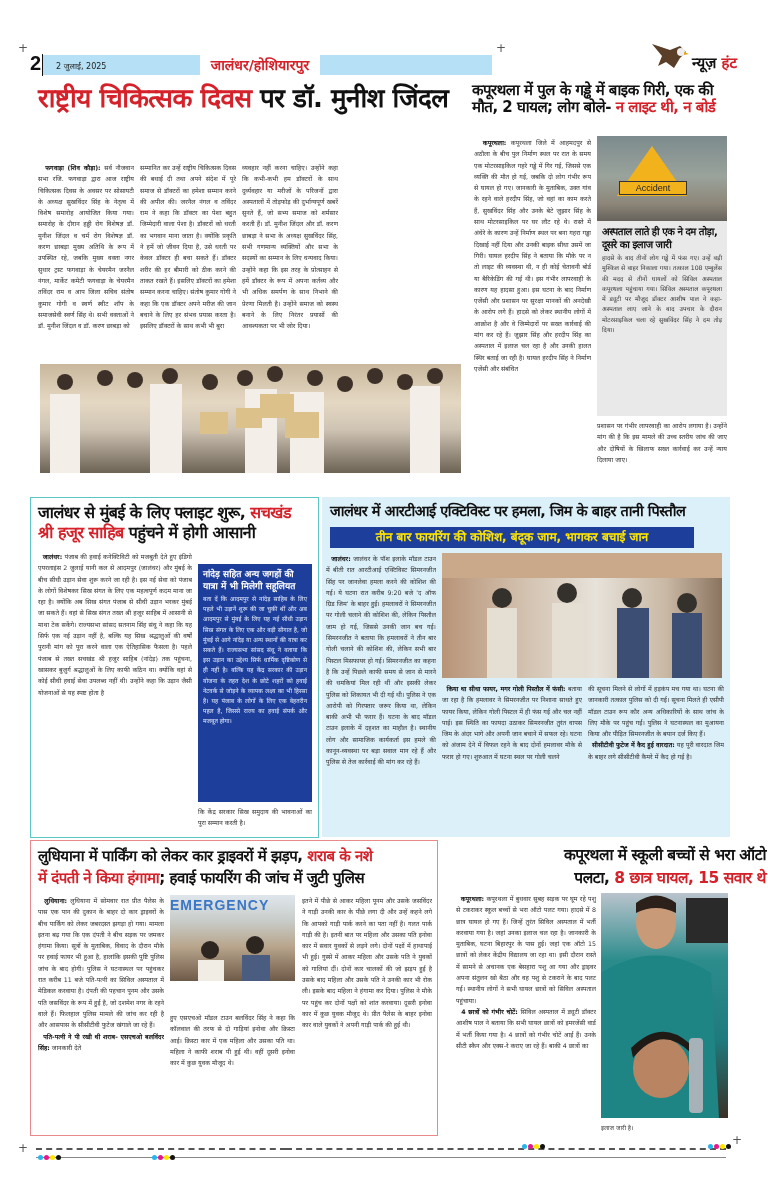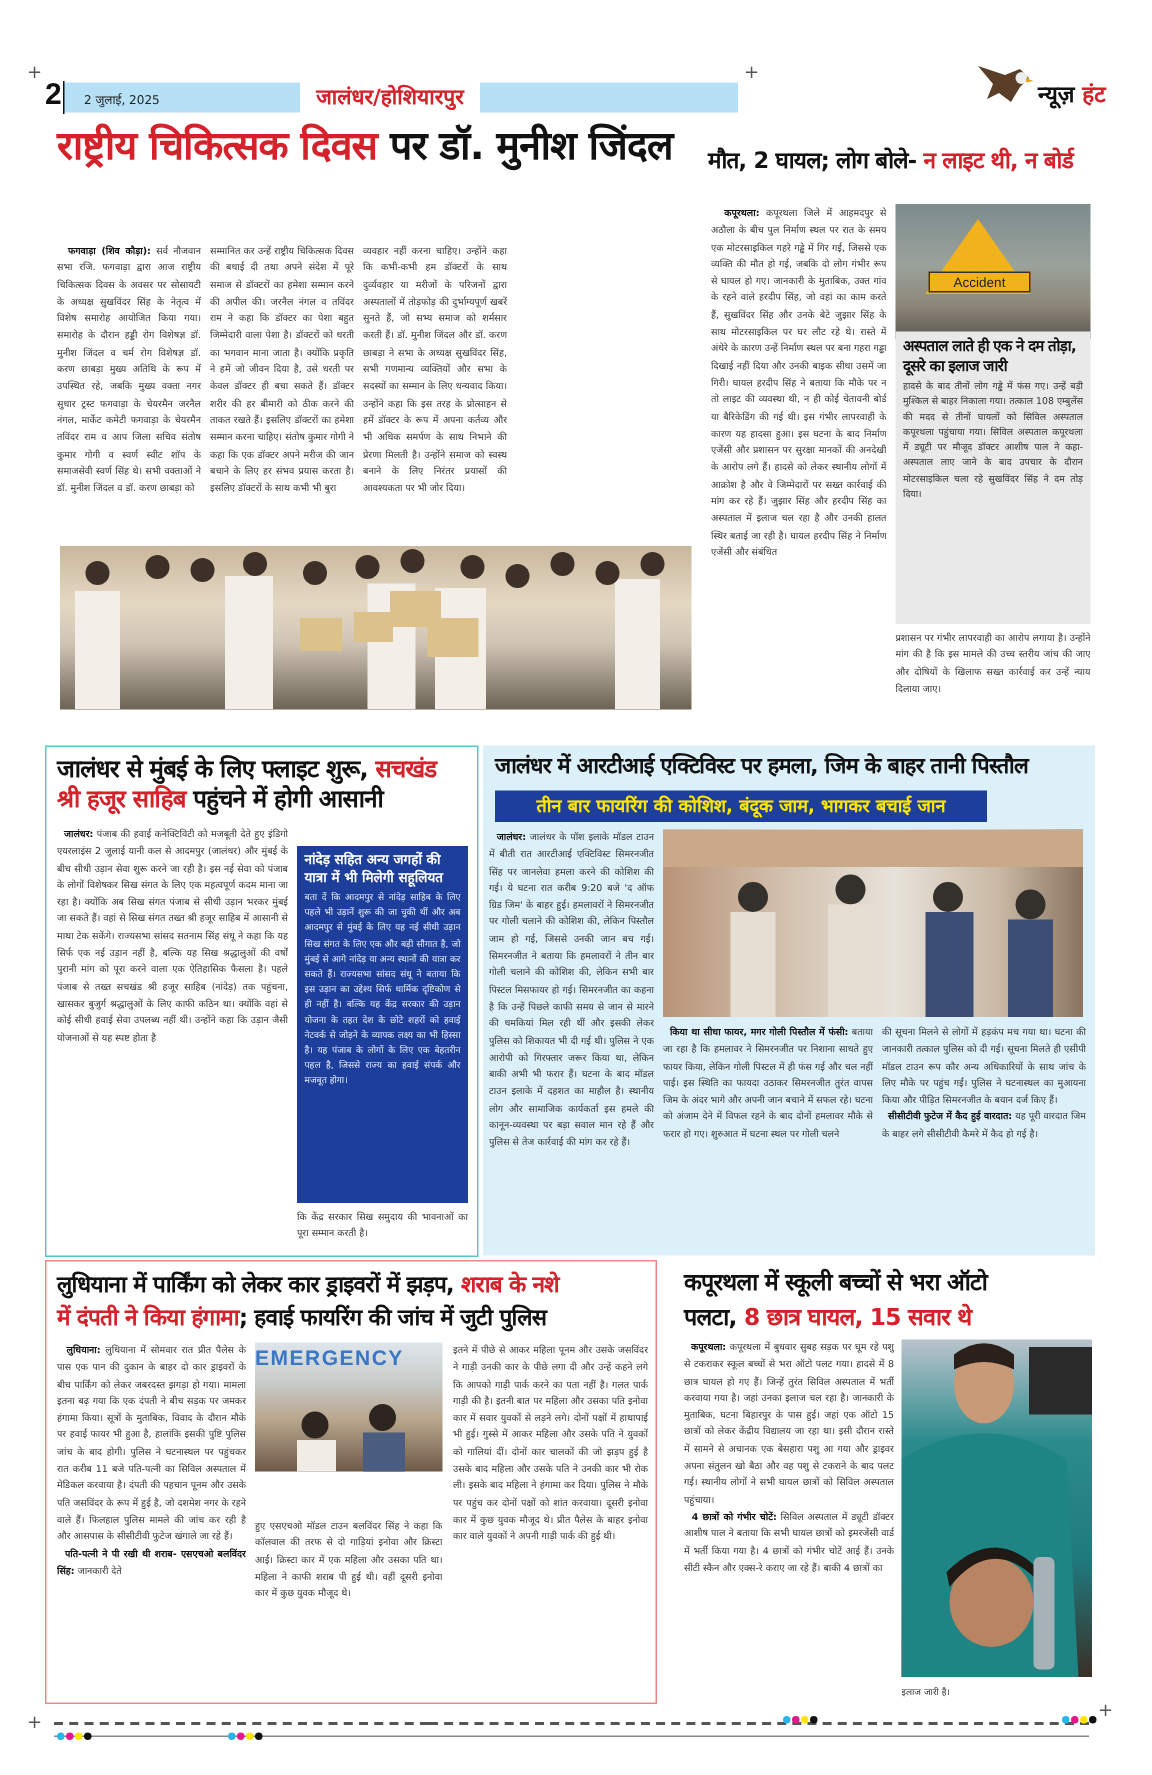--- a/index.html
+++ b/index.html
@@ -103,21 +103,21 @@
         <circle cx="275" cy="14" r="8"></circle>
         <circle cx="305" cy="20" r="8"></circle>
         <circle cx="335" cy="12" r="8"></circle>
         <circle cx="365" cy="18" r="8"></circle>
         <circle cx="395" cy="12" r="8"></circle>
     </g>
   </svg>
 </div>
 
 <div class="headline" style="position:absolute;left:472px;top:82px;width:290px;font-size:15px;">
-  <br>
+  <span>कपूरथला में पुल के गड्ढे में बाइक गिरी, एक की</span><br>
   <span>मौत, 2 घायल; लोग बोले- </span><span class="red">न लाइट थी, न बोर्ड</span>
 </div>
 <div class="col body-text" style="left:474px;top:137px;width:117px;height:340px;">
   &nbsp;&nbsp;<b>कपूरथला:</b> <span>कपूरथला जिले में आहमदपुर से अठौला के बीच पुल निर्माण स्थल पर रात के समय एक मोटरसाइकिल गहरे गड्ढे में गिर गई, जिससे एक व्यक्ति की मौत हो गई, जबकि दो लोग गंभीर रूप से घायल हो गए। जानकारी के मुताबिक, उक्त गांव के रहने वाले हरदीप सिंह, जो वहां का काम करते हैं, सुखविंदर सिंह और उनके बेटे जुझार सिंह के साथ मोटरसाइकिल पर घर लौट रहे थे। रास्ते में अंधेरे के कारण उन्हें निर्माण स्थल पर बना गहरा गड्ढा दिखाई नहीं दिया और उनकी बाइक सीधा उसमें जा गिरी। घायल हरदीप सिंह ने बताया कि मौके पर न तो लाइट की व्यवस्था थी, न ही कोई चेतावनी बोर्ड या बैरिकेडिंग की गई थी। इस गंभीर लापरवाही के कारण यह हादसा हुआ। इस घटना के बाद निर्माण एजेंसी और प्रशासन पर सुरक्षा मानकों की अनदेखी के आरोप लगे हैं। हादसे को लेकर स्थानीय लोगों में आक्रोश है और वे जिम्मेदारों पर सख्त कार्रवाई की मांग कर रहे हैं। जुझार सिंह और हरदीप सिंह का अस्पताल में इलाज चल रहा है और उनकी हालत स्थिर बताई जा रही है। घायल हरदीप सिंह ने निर्माण एजेंसी और संबंधित</span>
 </div>
 <div class="photo ph-accident" style="left:597px;top:136px;width:130px;height:90px;">
   <div class="accident-sign"></div>
   <div class="accident-label">Accident</div>
 </div>
 <div class="side-callout" style="left:597px;top:221px;width:130px;height:195px;padding:4px 5px;">
@@ -139,21 +139,21 @@
 <div class="bluebox" style="left:198px;top:564px;width:114px;height:238px;padding:4px 5px;">
   <div style="font-weight:bold;font-size:9px;line-height:12px;color:#fff;margin-bottom:2px;">नांदेड़ सहित अन्य जगहों की यात्रा में भी मिलेगी सहूलियत</div>
   <div style="font-size:6px;line-height:10.2px;color:#e8eefc;text-align:justify;">बता दें कि आदमपुर से नांदेड़ साहिब के लिए पहले भी उड़ानें शुरू की जा चुकी थीं और अब आदमपुर से मुंबई के लिए यह नई सीधी उड़ान सिख संगत के लिए एक और बड़ी सौगात है, जो मुंबई से आगे नांदेड़ या अन्य स्थानों की यात्रा कर सकते हैं। राज्यसभा सांसद संधू ने बताया कि इस उड़ान का उद्देश्य सिर्फ धार्मिक दृष्टिकोण से ही नहीं है। बल्कि यह केंद्र सरकार की उड़ान योजना के तहत देश के छोटे शहरों को हवाई नेटवर्क से जोड़ने के व्यापक लक्ष्य का भी हिस्सा है। यह पंजाब के लोगों के लिए एक बेहतरीन पहल है, जिससे राज्य का हवाई संपर्क और मजबूत होगा।</div>
 </div>
 <div class="col body-text" style="left:198px;top:806px;width:114px;height:28px;">
   <span>कि केंद्र सरकार सिख समुदाय की भावनाओं का पूरा सम्मान करती है।</span>
 </div>
 
 <div class="bg-blue" style="position:absolute;left:322px;top:497px;width:408px;height:340px;"></div>
 <div class="headline" style="position:absolute;left:330px;top:503px;width:400px;font-size:14.5px;">जालंधर में आरटीआई एक्टिविस्ट पर हमला, जिम के बाहर तानी पिस्तौल</div>
-<div class="subbar" style="left:330px;top:527px;width:328px;height:21px;font-size:12px;line-height:21px;">तीन बार फायरिंग की कोशिश, बंदूक जाम, भागकर बचाई जान</div>
+<div class="subbar" style="left:330px;top:527px;width:364px;height:21px;font-size:12px;line-height:21px;">तीन बार फायरिंग की कोशिश, बंदूक जाम, भागकर बचाई जान</div>
 <div class="col body-text" style="left:326px;top:553px;width:110px;height:280px;">
   &nbsp;&nbsp;<b>जालंधर:</b> <span>जालंधर के पॉश इलाके मॉडल टाउन में बीती रात आरटीआई एक्टिविस्ट सिमरनजीत सिंह पर जानलेवा हमला करने की कोशिश की गई। ये घटना रात करीब 9:20 बजे 'द ऑफ ग्रिड जिम' के बाहर हुई। हमलावरों ने सिमरनजीत पर गोली चलाने की कोशिश की, लेकिन पिस्तौल जाम हो गई, जिससे उनकी जान बच गई। सिमरनजीत ने बताया कि हमलावरों ने तीन बार गोली चलाने की कोशिश की, लेकिन सभी बार पिस्टल मिसफायर हो गई। सिमरनजीत का कहना है कि उन्हें पिछले काफी समय से जान से मारने की धमकियां मिल रही थीं और इसकी लेकर पुलिस को शिकायत भी दी गई थी। पुलिस ने एक आरोपी को गिरफ्तार जरूर किया था, लेकिन बाकी अभी भी फरार हैं। घटना के बाद मॉडल टाउन इलाके में दहशत का माहौल है। स्थानीय लोग और सामाजिक कार्यकर्ता इस हमले की कानून-व्यवस्था पर बड़ा सवाल मान रहे हैं और पुलिस से तेज कार्रवाई की मांग कर रहे हैं।</span>
 </div>
 <div class="photo ph-gym" style="left:442px;top:553px;width:280px;height:125px;">
   <svg width="280" height="125" viewBox="0 0 280 125">
     <rect x="0" y="0" width="280" height="25" fill="#c9a98a"></rect>
     <g fill="#34302c">
         <circle cx="60" cy="45" r="10"></circle>
         <circle cx="125" cy="40" r="10"></circle>
         <circle cx="190" cy="45" r="10"></circle>
@@ -199,21 +199,21 @@
       </g>
   </svg>
 </div>
 <div class="col body-text" style="left:170px;top:1012px;width:125px;height:120px;">
   <span>हुए एसएचओ मॉडल टाउन बलविंदर सिंह ने कहा कि कॉलवाल की तरफ से दो गाड़ियां इनोवा और क्रिस्टा आई। क्रिस्टा कार में एक महिला और उसका पति था। महिला ने काफी शराब पी हुई थी। वहीं दूसरी इनोवा कार में कुछ युवक मौजूद थे।</span>
 </div>
 <div class="col body-text" style="left:302px;top:895px;width:130px;height:236px;">
   <span>इतने में पीछे से आकर महिला पूनम और उसके जसविंदर ने गाड़ी उनकी कार के पीछे लगा दी और उन्हें कहने लगे कि आपको गाड़ी पार्क करने का पता नहीं है। गलत पार्क गाड़ी की है। इतनी बात पर महिला और उसका पति इनोवा कार में सवार युवकों से लड़ने लगे। दोनों पक्षों में हाथापाई भी हुई। गुस्से में आकर महिला और उसके पति ने युवकों को गालियां दीं। दोनों कार चालकों की जो झड़प हुई है उसके बाद महिला और उसके पति ने उनकी कार भी रोक ली। इसके बाद महिला ने हंगामा कर दिया। पुलिस ने मौके पर पहुंच कर दोनों पक्षों को शांत करवाया। दूसरी इनोवा कार में कुछ युवक मौजूद थे। प्रीत पैलेस के बाहर इनोवा कार वाले युवकों ने अपनी गाड़ी पार्क की हुई थी।</span>
 </div>
 
-<div class="headline" style="position:absolute;left:456px;top:844px;width:310px;font-size:15.5px;line-height:23px;text-align:left;">
+<div class="headline" style="position:absolute;left:456px;top:844px;width:310px;font-size:15.5px;line-height:23px;text-align:right;">
   <span>कपूरथला में स्कूली बच्चों से भरा ऑटो</span><br>
   <span>पलटा, </span><span class="red">8 छात्र घायल, 15 सवार थे</span>
 </div>
 <div class="col body-text" style="left:456px;top:893px;width:140px;height:240px;">
   &nbsp;&nbsp;<b>कपूरथला:</b> <span>कपूरथला में बुधवार सुबह सड़क पर घूम रहे पशु से टकराकर स्कूल बच्चों से भरा ऑटो पलट गया। हादसे में 8 छात्र घायल हो गए हैं। जिन्हें तुरंत सिविल अस्पताल में भर्ती करवाया गया है। जहां उनका इलाज चल रहा है। जानकारी के मुताबिक, घटना बिहारपुर के पास हुई। जहां एक ऑटो 15 छात्रों को लेकर केंद्रीय विद्यालय जा रहा था। इसी दौरान रास्ते में सामने से अचानक एक बेसहारा पशु आ गया और ड्राइवर अपना संतुलन खो बैठा और वह पशु से टकराने के बाद पलट गई। स्थानीय लोगों ने सभी घायल छात्रों को सिविल अस्पताल पहुंचाया।</span><br>&nbsp;&nbsp;<b>4 छात्रों को गंभीर चोटें:</b> <span>सिविल अस्पताल में ड्यूटी डॉक्टर आशीष पाल ने बताया कि सभी घायल छात्रों को इमरजेंसी वार्ड में भर्ती किया गया है। 4 छात्रों को गंभीर चोटें आई हैं। उनके सीटी स्कैन और एक्स-रे कराए जा रहे हैं। बाकी 4 छात्रों का</span>
 </div>
 <div class="photo ph-students" style="left:601px;top:893px;width:127px;height:225px;">
   <svg width="127" height="225" viewBox="0 0 127 225">
     <rect x="85" y="5" width="42" height="45" fill="#2a2a2a"></rect>
     <ellipse cx="55" cy="30" rx="20" ry="26" fill="#c99a78"></ellipse>

